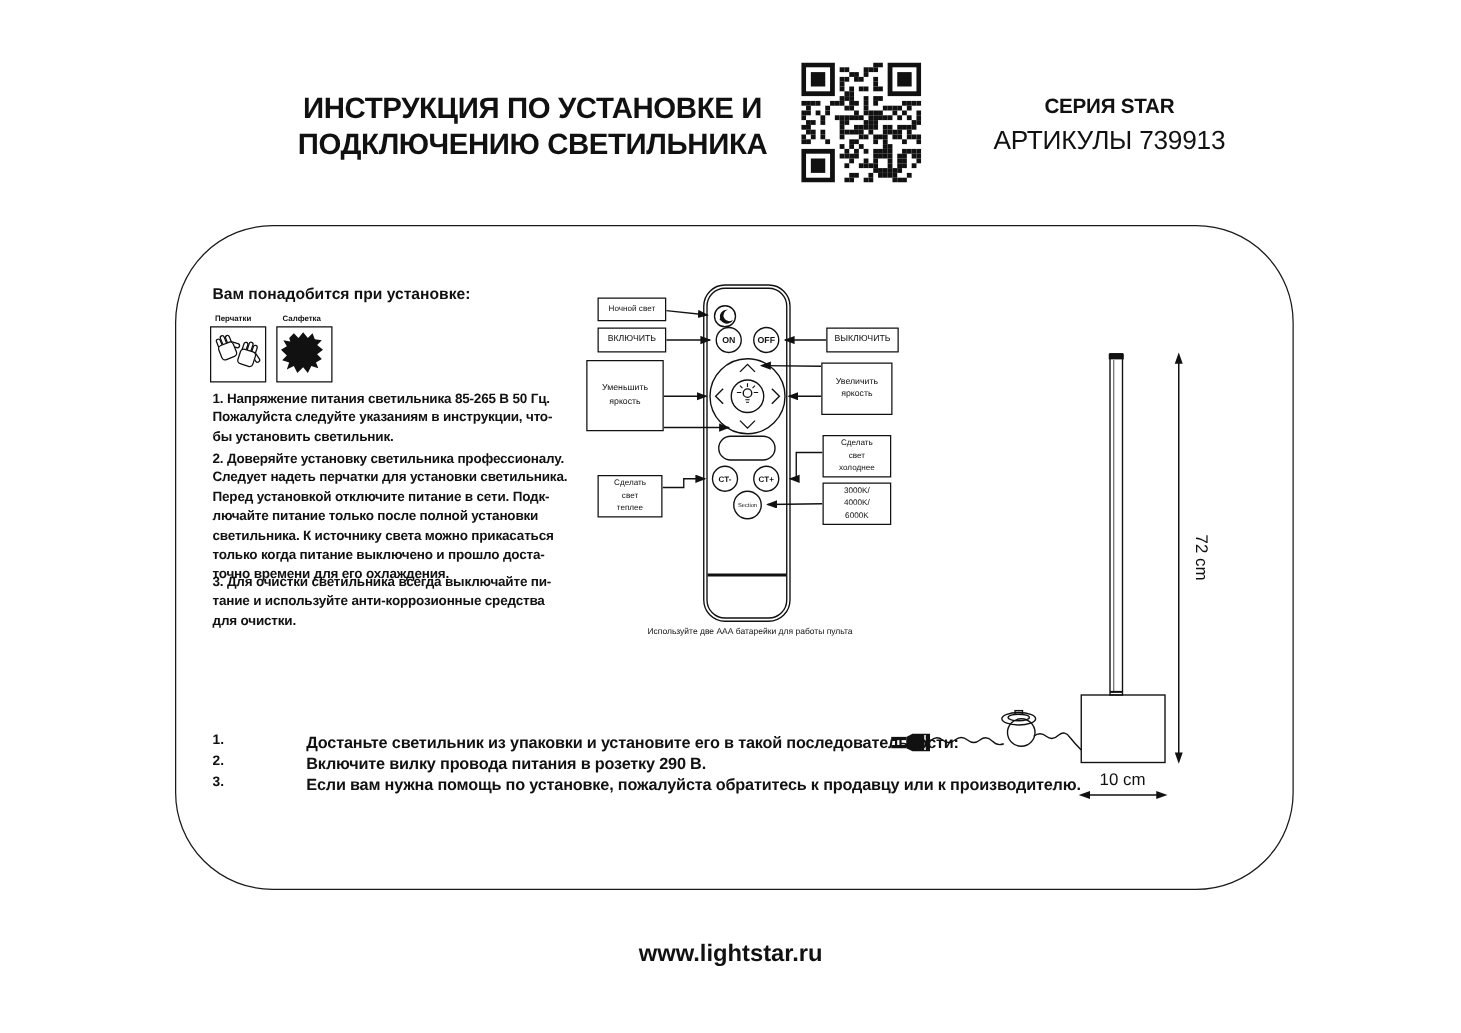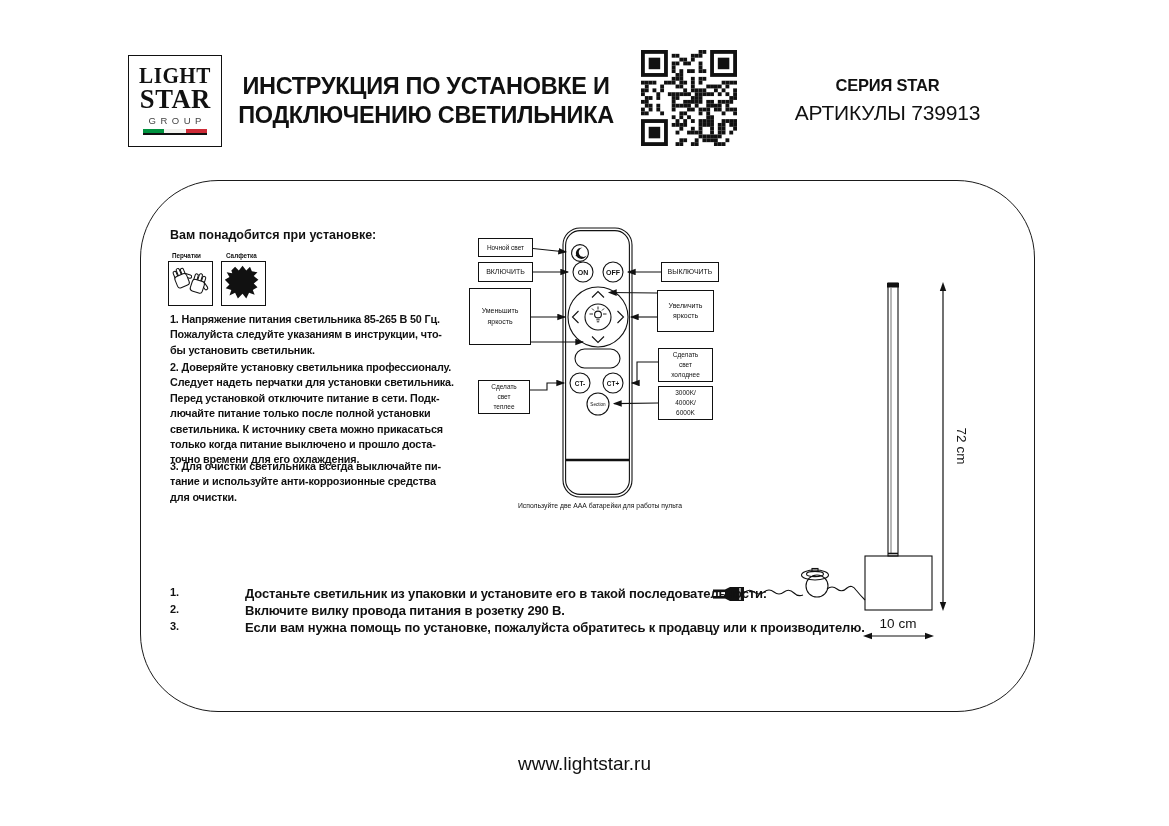--- a/index.html
+++ b/index.html
@@ -33,41 +33,31 @@
 
   .callout { border:1px solid #111; background:#fff; display:flex; align-items:center; justify-content:center;
              text-align:center; white-space:pre-line; font-size:7px; line-height:1.5; font-weight:400; }
 
   .battery-note { left:465px; top:502px; width:270px; text-align:center; font-size:6.8px; font-weight:400; }
 
   .steps-heading { left:170px; top:549px; font-size:21.5px; font-weight:400; letter-spacing:0.3px; }
   .step-num  { position:absolute; left:170px; width:20px; font-size:11px; font-weight:700; }
   .step-text { position:absolute; left:225px; width:640px; font-size:13px; font-weight:700; letter-spacing:-0.15px;margin-left:20px; }
 
-  .website { left:0; top:753px; width:1169px; text-align:center; font-size:19px; font-weight:400; }
+  .website { left:0; top:753px; width:1169px; text-align:center; font-size:19px; font-weight:700; }
 
   svg text { font-family:"Liberation Sans", sans-serif; fill:#111; }
   .thin  { stroke:#111; stroke-width:1.1; fill:none; }
   .thick { stroke:#111; stroke-width:2.4; fill:none; }
 </style>
 </head>
 <body>
 
 <div class="page">
 
-  <div class="abs logo-box">
-    <div class="logo-light">LIGHT</div>
-    <div class="logo-star">STAR</div>
-    <div class="logo-group">GROUP</div>
-    <div class="logo-flag">
-      <span style="background:#00923F"></span>
-        <span style="background:#F2F2EE"></span>
-        <span style="background:#CE2B37"></span>
-    </div>
-  </div>
 
   <div class="abs doc-title" style="white-space:pre-line">ИНСТРУКЦИЯ ПО УСТАНОВКЕ И
 ПОДКЛЮЧЕНИЮ СВЕТИЛЬНИКА</div>
 
   <svg class="abs qr" width="96" height="96" viewBox="0 0 96 96">
       <rect x="57.599999999999994" y="0" width="3.84" height="3.84" fill="#111"></rect>
       <rect x="61.44" y="0" width="3.84" height="3.84" fill="#111"></rect>
       <rect x="30.72" y="3.84" width="3.84" height="3.84" fill="#111"></rect>
       <rect x="34.56" y="3.84" width="3.84" height="3.84" fill="#111"></rect>
       <rect x="49.92" y="3.84" width="3.84" height="3.84" fill="#111"></rect>

